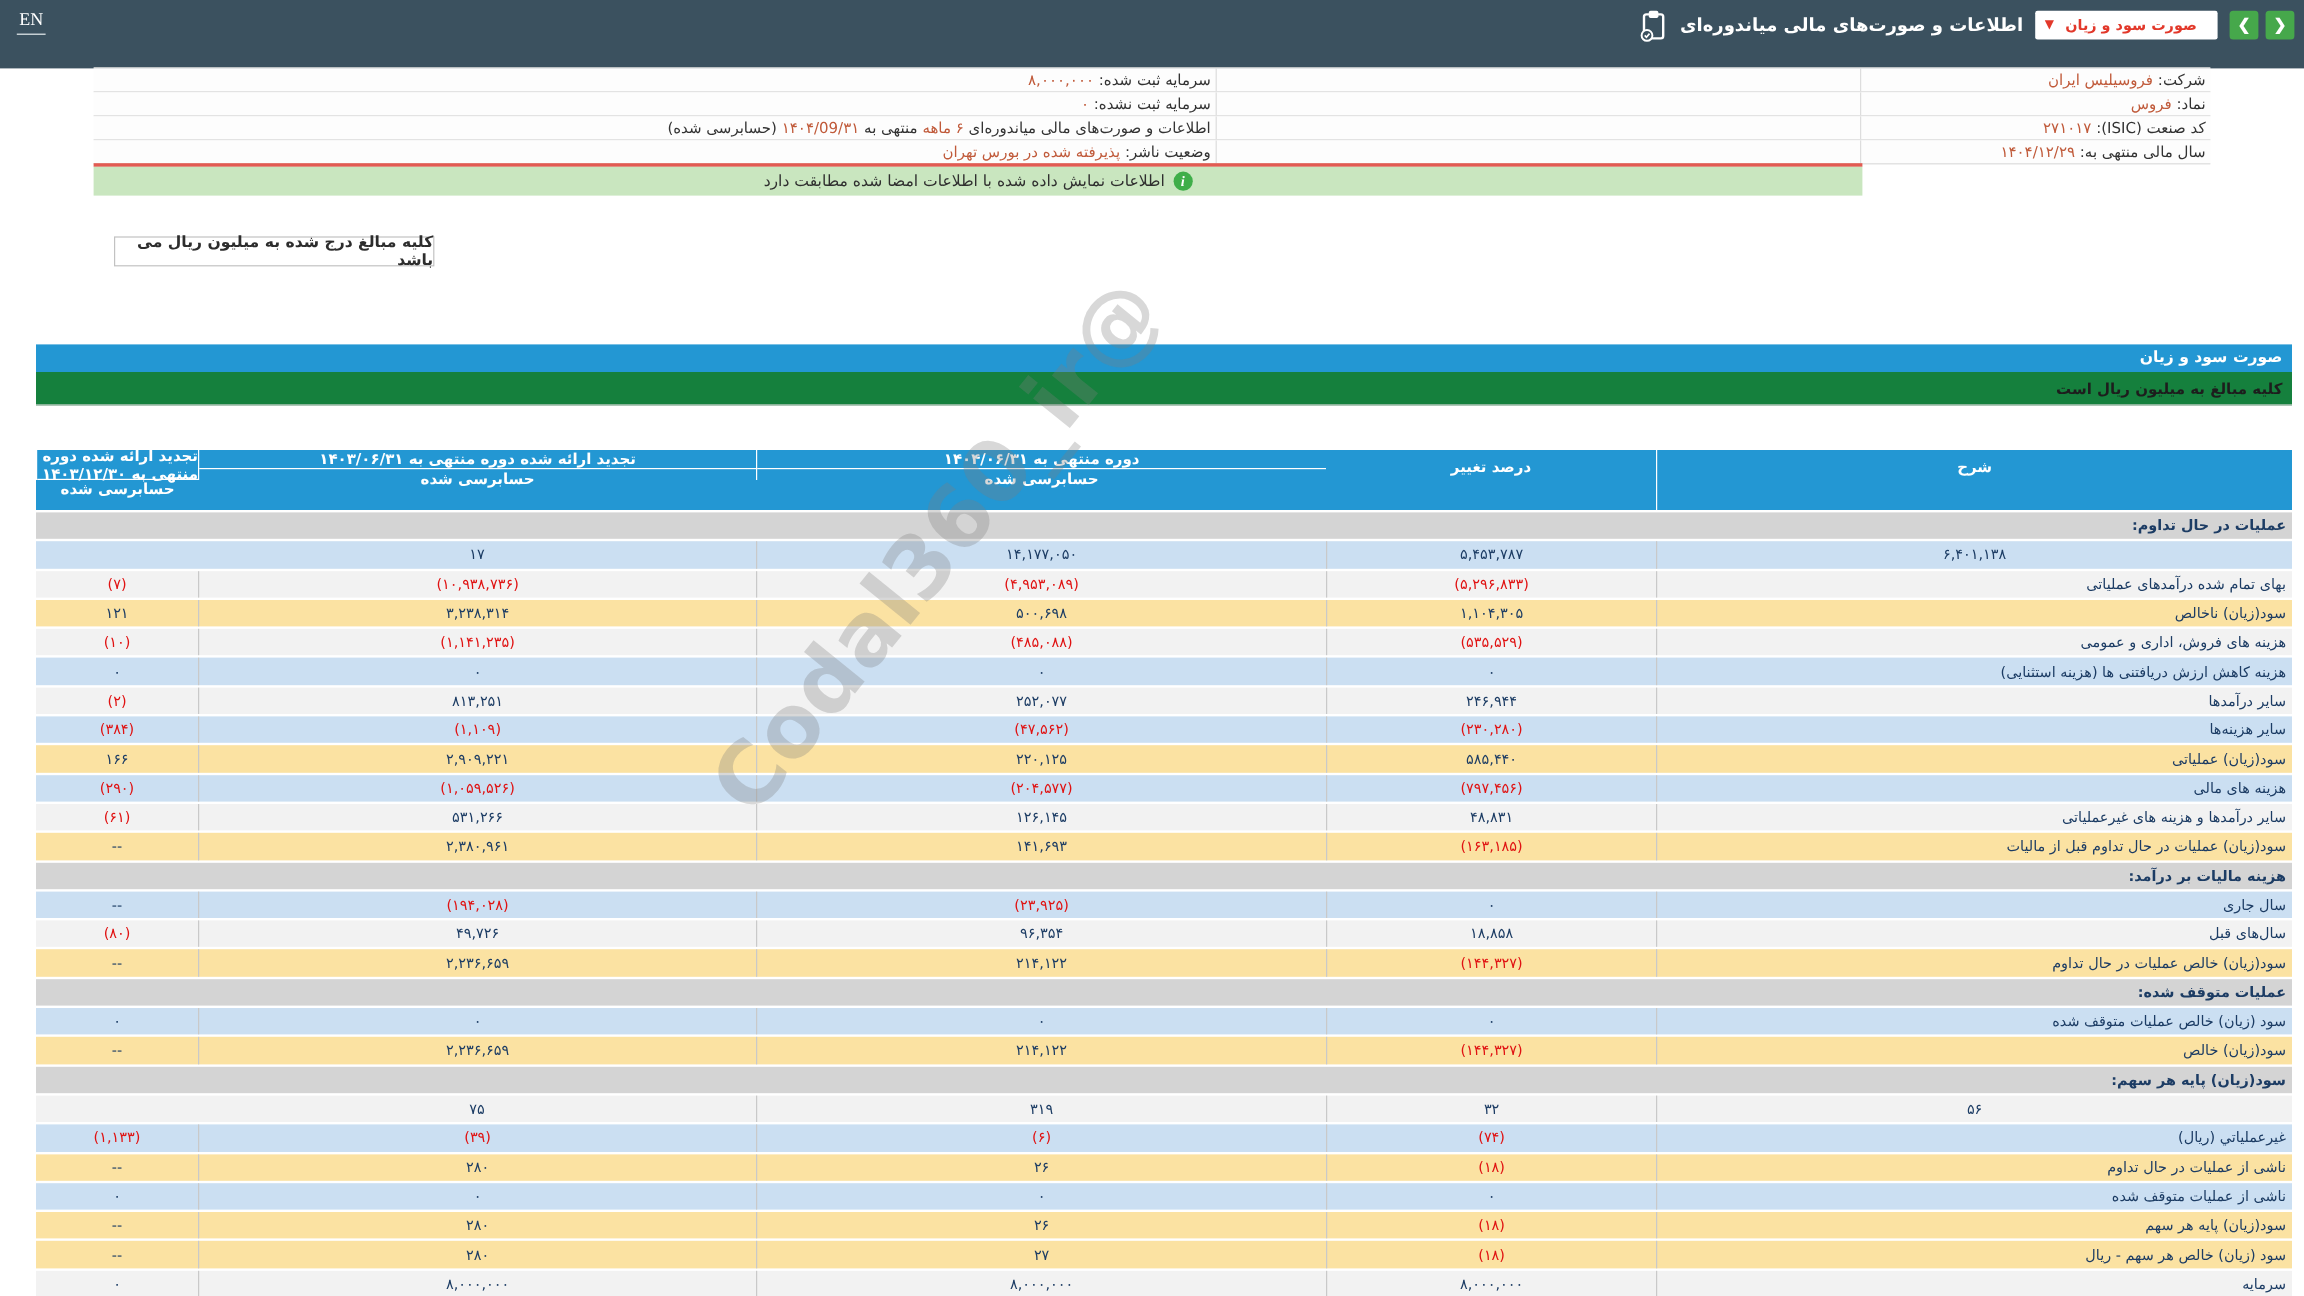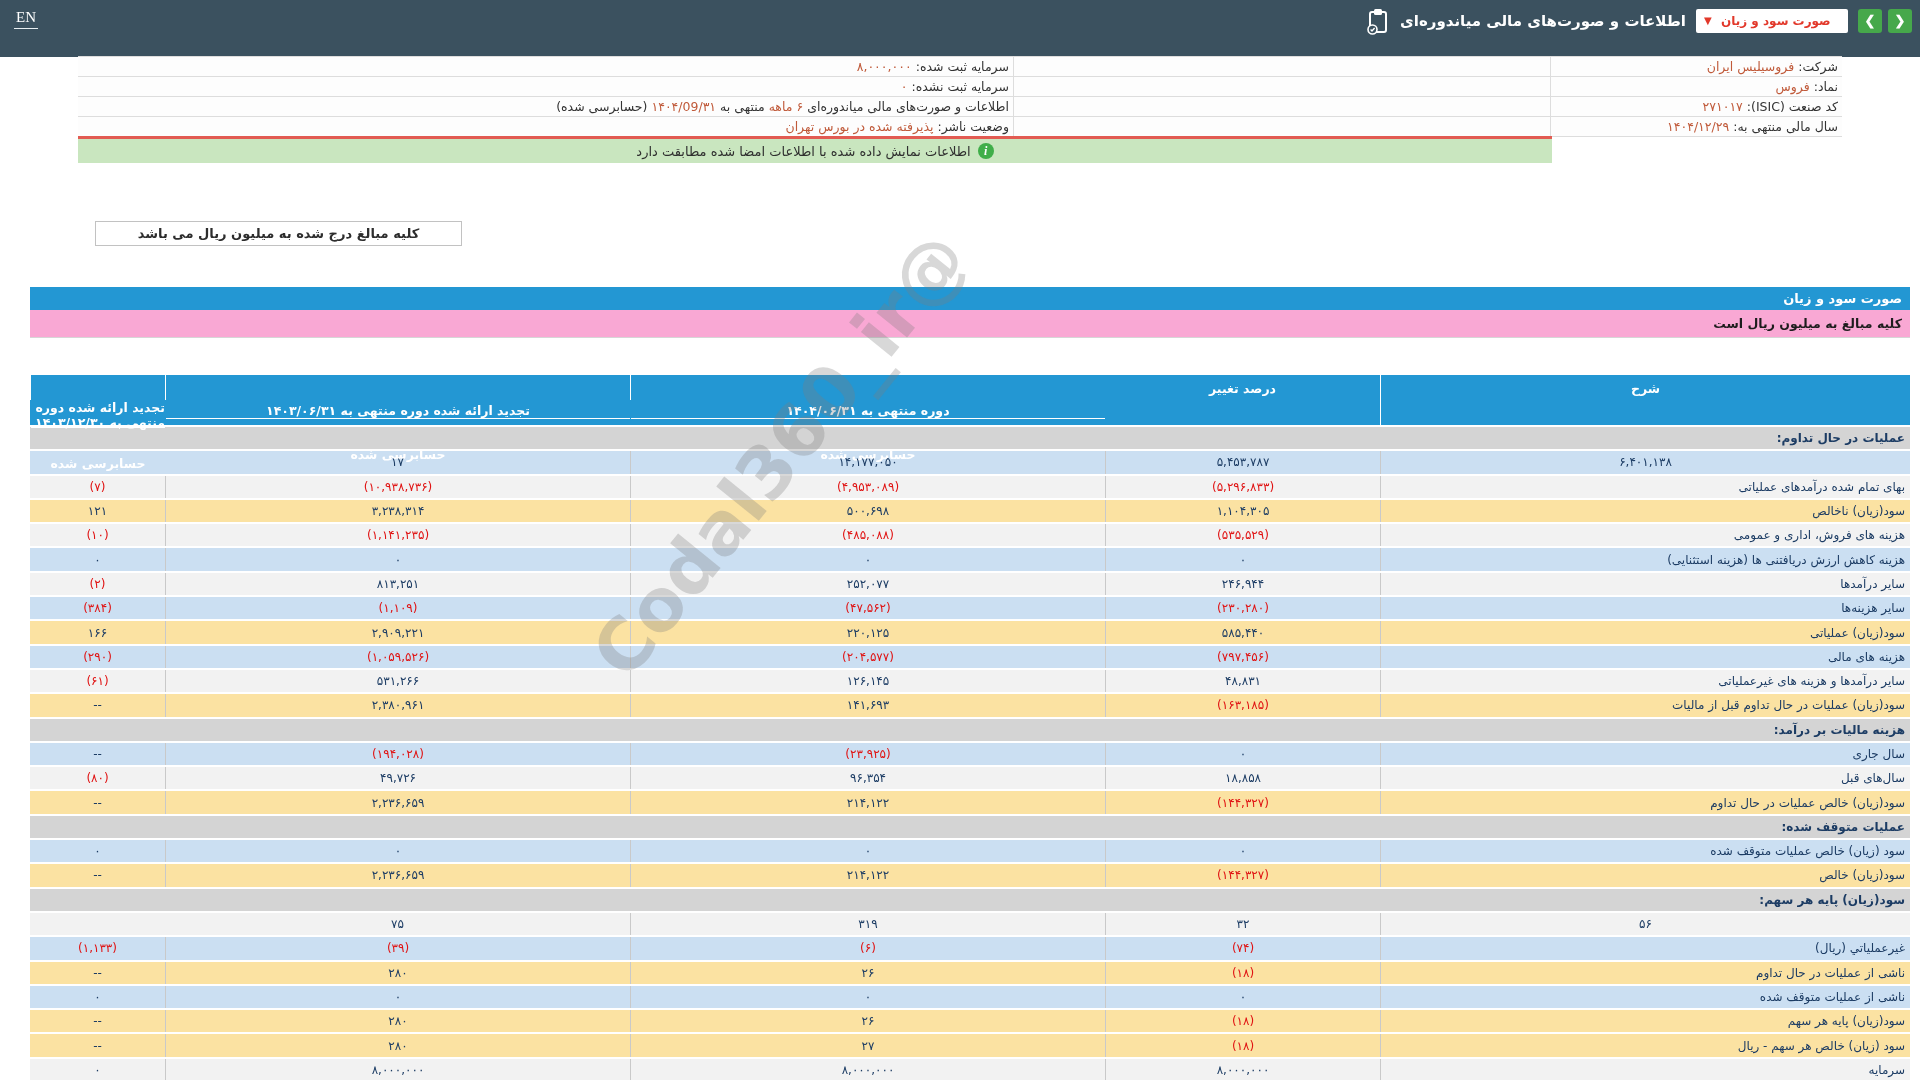--- a/index.html
+++ b/index.html
@@ -41,44 +41,44 @@
   .red-divider { position:absolute; left:78px; top:136px; width:1474px; height:3px;
                  background:#e25b52; }
   .sign-banner { position:absolute; left:78px; top:139px; width:1474px; height:24px;
                  background:#c9e6bf; display:flex; align-items:center;
                  justify-content:center; gap:7px; }
   .sign-banner .txt { font-size:13px; color:#2f2f2f; }
   .info-badge { width:16px; height:16px; border-radius:50%; background:#3fae49;
                 color:#fff; font-family:"Liberation Serif", serif; font-style:italic;
                 font-weight:bold; font-size:12px; line-height:16px; text-align:center; }
 
-  .amounts-box { position:absolute; left:95px; top:197px; width:367px; height:25px;
+  .amounts-box { position:absolute; left:95px; top:197px; width:267px; height:25px;
                  background:#fff; border:1px solid #c2c2c2; display:flex;
                  align-items:center; justify-content:center; font-size:13px;
-                 color:#2d2d2d; font-weight:bold;margin-top:24px; }
+                 color:#2d2d2d; font-weight:bold; }
 
   
   .stmt-bar { position:absolute; left:30px; top:287px; width:1880px; height:23px;
               background:#2397d3; color:#fff; font-size:13px; font-weight:bold;
               display:flex; align-items:center; padding:0 8px; }
   .amounts-row { position:absolute; left:30px; top:310px; width:1880px; height:28px;
-                 background:#f9a8d4; border-bottom:1px solid #d6d6d6;
+                 background:#15803d; border-bottom:1px solid #d6d6d6;
                  color:#1d1d1d; font-size:12.5px; font-weight:bold;
                  display:flex; align-items:center; padding:0 8px; }
 
   
   .fin-table { position:absolute; left:30px; top:375px; width:1880px; }
 
   .thead { background:#2397d3; color:#fff; font-weight:bold; font-size:12.5px; }
   .th-desc, .th-change { grid-row:1 / span 2; display:flex; align-items:flex-start;
                justify-content:center; padding-top:6px; border-left:1px solid #fff; }
   .th-change { border-left:none; }
   .th-period { display:flex; flex-direction:column; border-left:1px solid #fff; }
   .th-period .t, .th-period .s { height:25px; display:flex; align-items:center;
-               justify-content:center;margin-top:28px; }
+               justify-content:center; }
   .th-period .t { border-bottom:1px solid #fff; }
   .thead-grid { display:grid; grid-template-columns:530px 275px 475px 465px 135px;
                 grid-template-rows:25px 25px; }
 
   .tbody { margin-top:2px; }
   .trow { display:grid; grid-template-columns:530px 275px 475px 465px 135px;
           height:22.3px; margin-bottom:2px; }
   .trow.blue   { background:#cbdff2; }
   .trow.white  { background:#f2f2f2; }
   .trow.yellow { background:#fbe2a2; }

